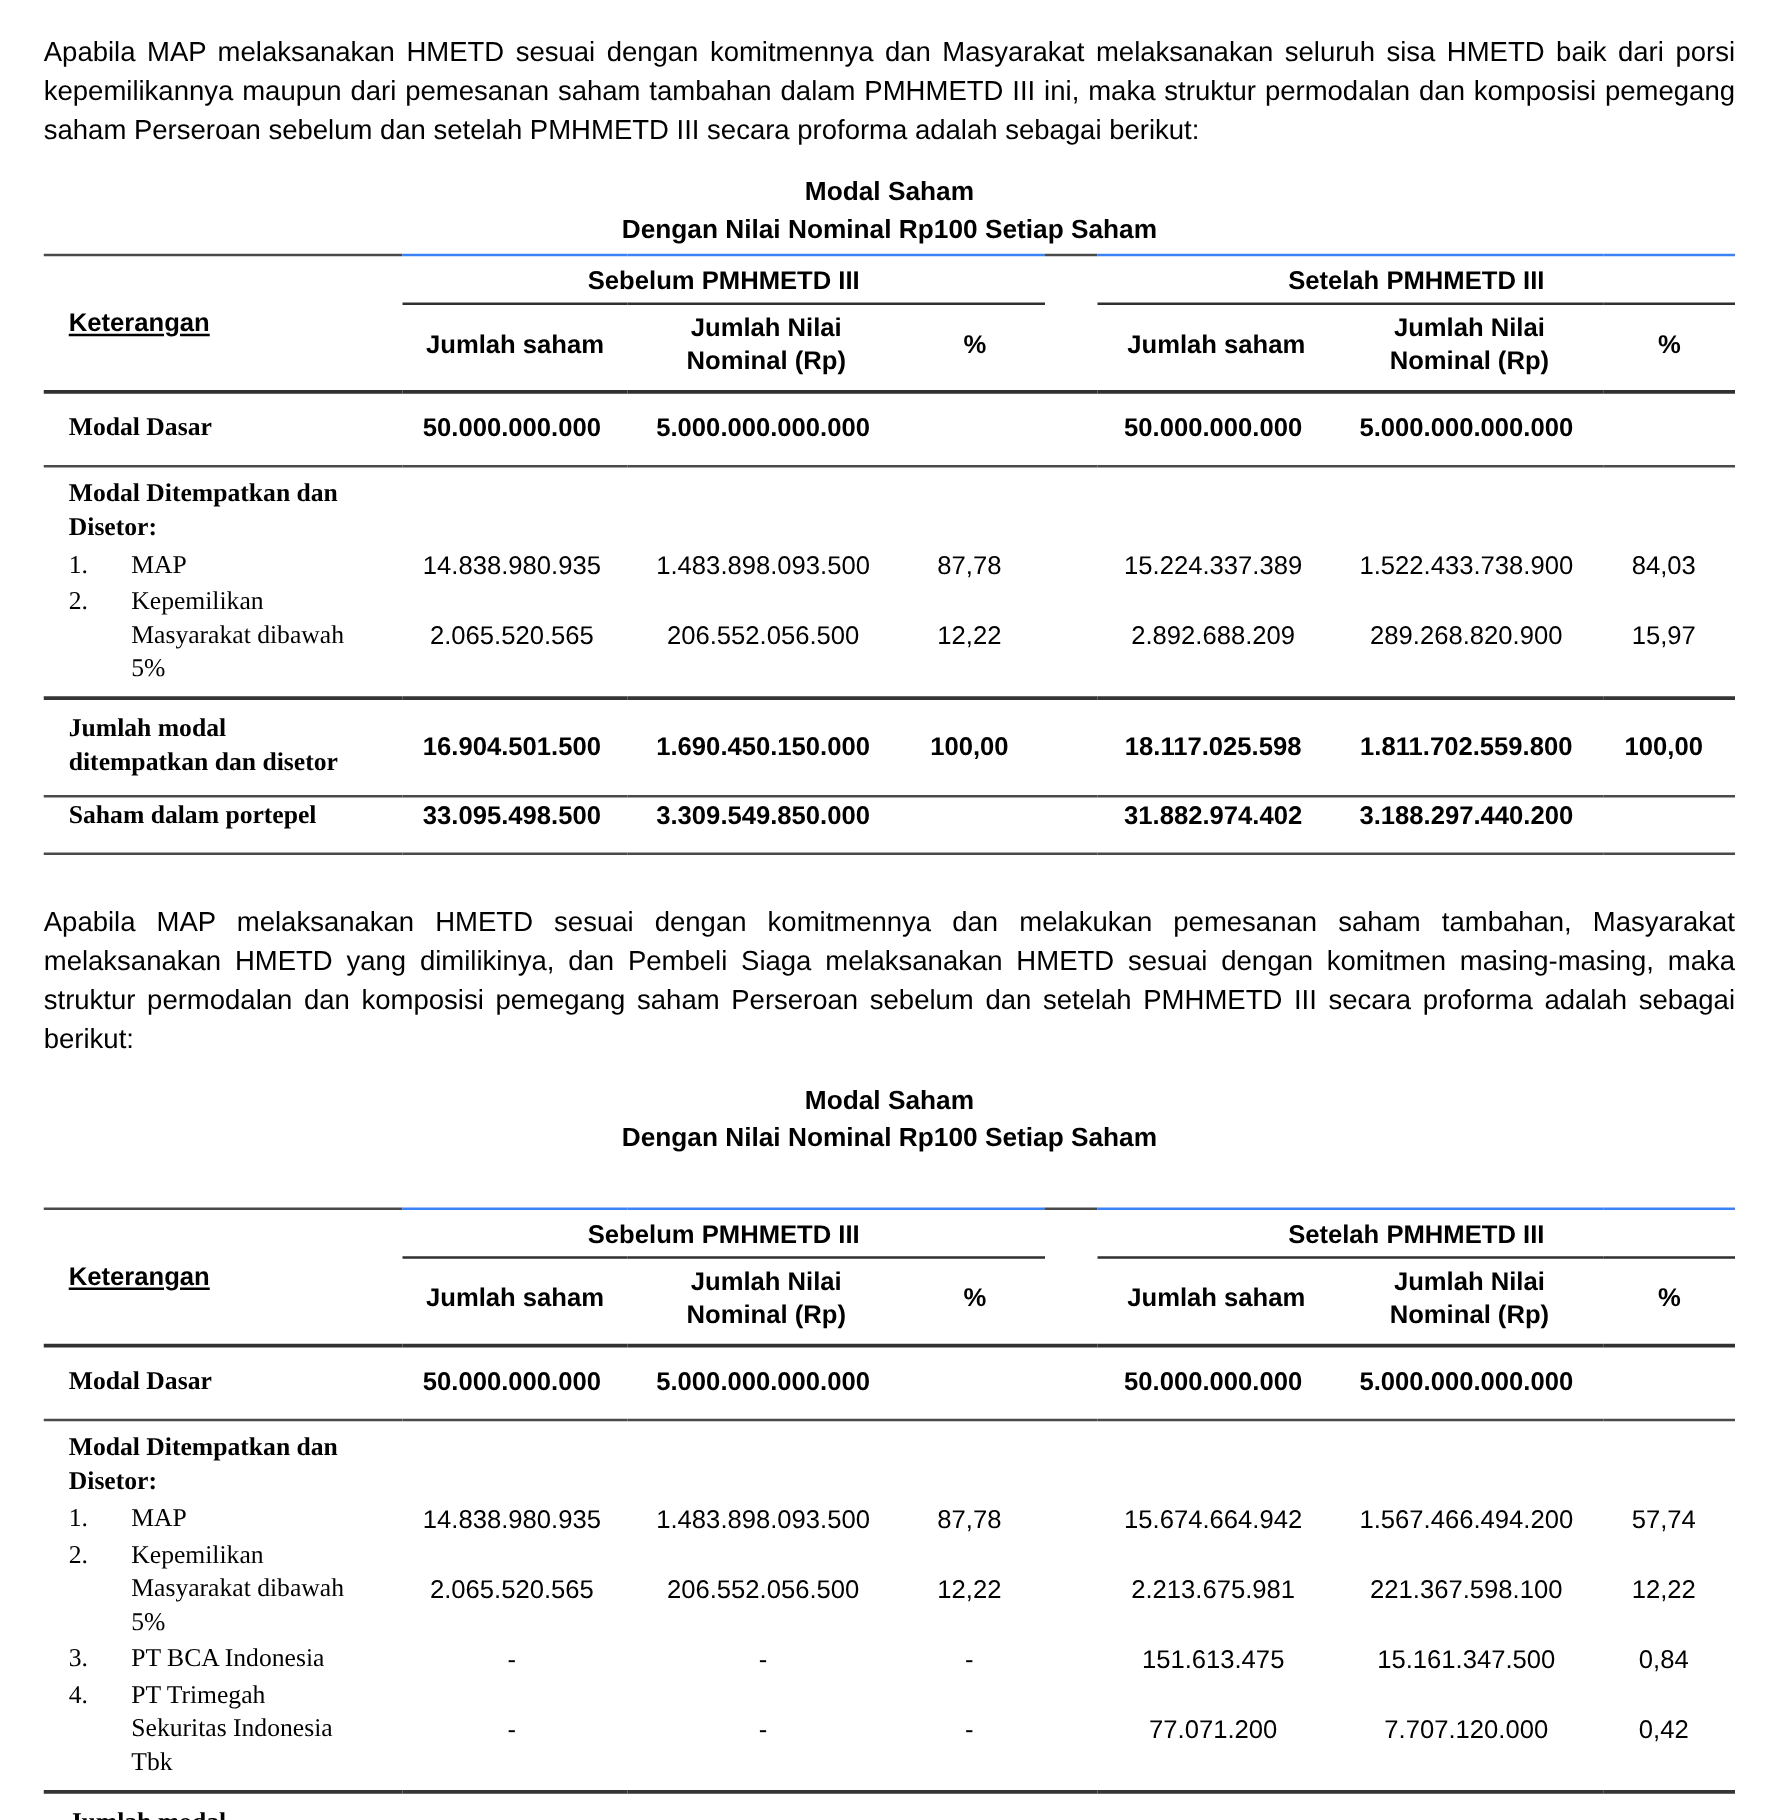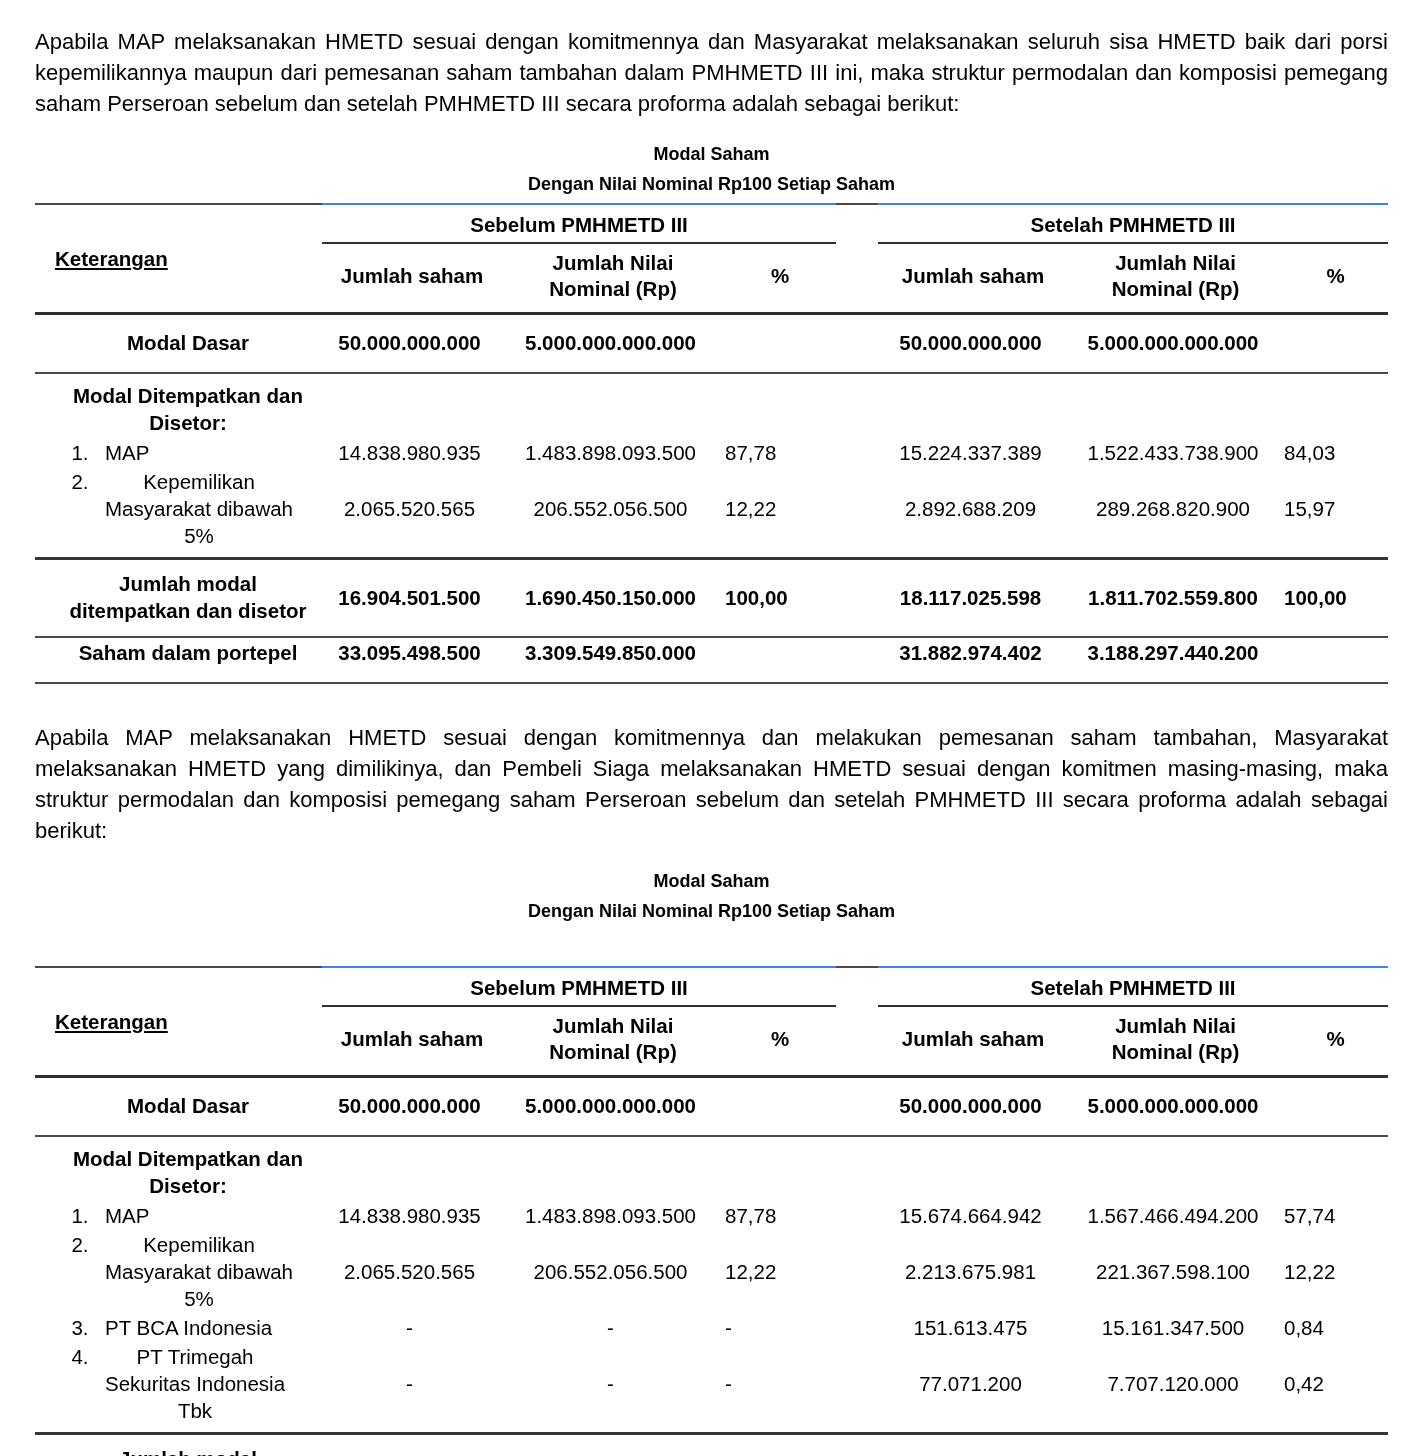--- a/index.html
+++ b/index.html
@@ -13,21 +13,21 @@
   }
   .doc-paragraph {
     font-size: 22px;
     line-height: 31px;
     text-align: justify;
     margin: 0 0 20px 0;
   }
   .tbl-title {
     text-align: center;
     font-weight: bold;
-    font-size: 18px;
+    font-size: 21px;
     line-height: 30px;
     margin-top: 20px;
   }
   .tbl-title .t2 { display: block; }
 
   table.cap-table {
     width: 1353px;
     table-layout: fixed;
     border-collapse: collapse;
     font-size: 20.5px;
@@ -67,23 +67,23 @@
   .h-col {
     text-align: center;
     vertical-align: middle;
     padding: 6px 4px 10px 4px;
     line-height: 26px;
     border-bottom: 3px solid #303030;
     white-space: pre-line;
   }
 
   td { vertical-align: middle; }
-  td.c-label { text-align: center; padding-left: 20px; }
+  td.c-label { text-align: left; padding-left: 20px; font-family: Liberation Serif, serif; }
   td.num  { text-align: center; padding-right: 6px; }
-  td.pct  { text-align: left; padding-right: 10px; }
+  td.pct  { text-align: center; padding-right: 10px; }
 
   tr.rule > td       { border-bottom: 2px solid #4a4a4a; }
   tr.rule-heavy > td { border-bottom: 3px solid #353535; }
   tr.row-bold > td   { font-weight: bold; }
 
   tr.r-md   > td { padding-top: 14px; padding-bottom: 16px; }
   tr.r-sec  > td { padding-top: 8px;  padding-bottom: 2px; }
   tr.r-item > td { padding-top: 1px;  padding-bottom: 1px; }
   tr.r-item-last > td { padding-top: 1px; padding-bottom: 8px; }
   tr.r-total > td { padding-top: 10px; padding-bottom: 12px; }

